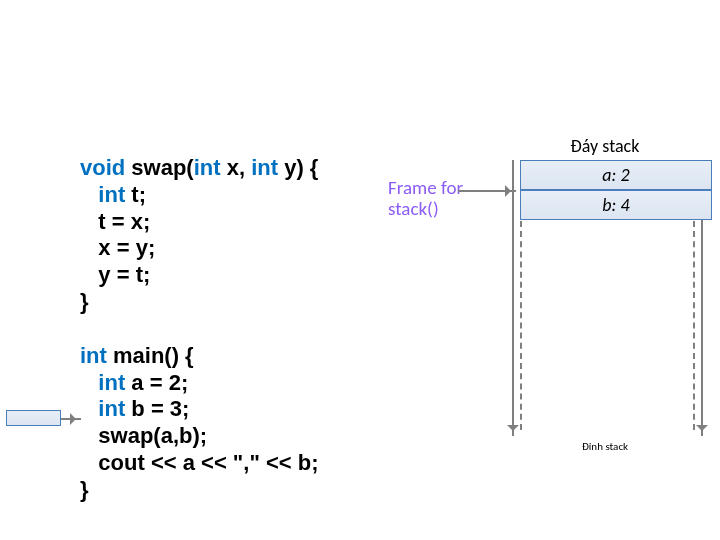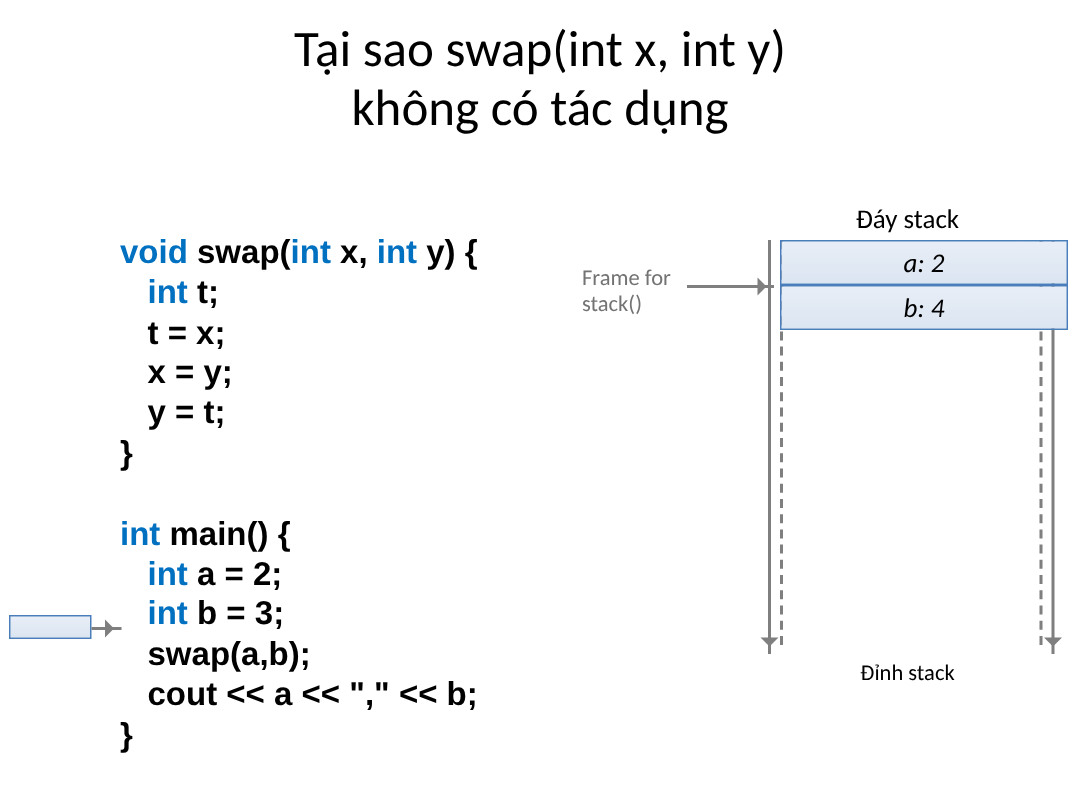--- a/index.html
+++ b/index.html
@@ -24,32 +24,32 @@
     font-family: Liberation Sans, sans-serif;
     font-size: 22px;
     line-height: 1.22;
     color: #000; font-weight: 600;
     white-space: pre;
   }
   .kw { color: #0070c0; }
   .label-frame {
     position: absolute;
     left: 388px; top: 178px;
-    font-size: 15px; line-height: 1.1;
-    color: #737373; text-align: left;
+    font-size: 19px; line-height: 1.1;
+    color: #8b5cf6; text-align: left;
   }
   .label-top {
     position: absolute;
     left: 535px; top: 135px; width: 140px;
     text-align: center; font-size: 18px;
   }
   .label-bot {
     position: absolute;
     left: 535px; top: 440px; width: 140px;
-    text-align: center; font-size: 15px;
+    text-align: center; font-size: 11px;
   }
   
   .stack-box {
     position: absolute;
     left: 520px; top: 160px;
     width: 175px; height: 270px;
     border-left: 2px dashed #7f7f7f;
     border-right: 2px dashed #7f7f7f;
   }
   .cell {
@@ -99,22 +99,21 @@
   }
   .marker-line::after {
     content:""; position:absolute; right:-1px; top:-5px;
     border:6px solid transparent; border-left-color:#7f7f7f;
   }
 </style>
 </head>
 <body>
 
 <div class="title">
-  <span>Tại sao swap(int x, int y)</span><br>
-  <span>không có tác dụng</span>
+  <br>
 </div>
 
 <div class="code"><span class="kw">void</span><span> swap(</span><span class="kw">int</span><span> x, </span><span class="kw">int</span><span> y) {</span>
 <span>   </span><span class="kw">int</span><span> t;</span>
 <span>   t = x;</span>
 <span>   x = y;</span>
 <span>   y = t;</span>
 <span>}</span>
 
 <span class="kw">int</span><span> main() {</span>

